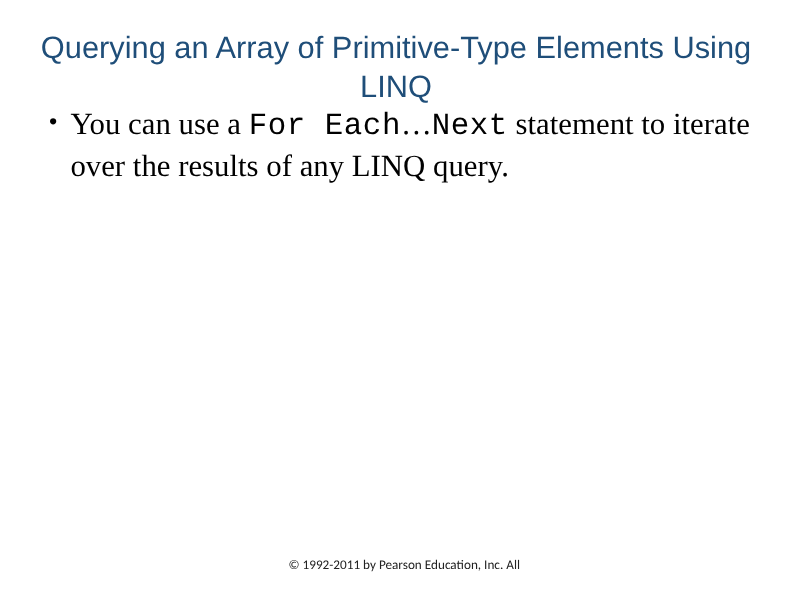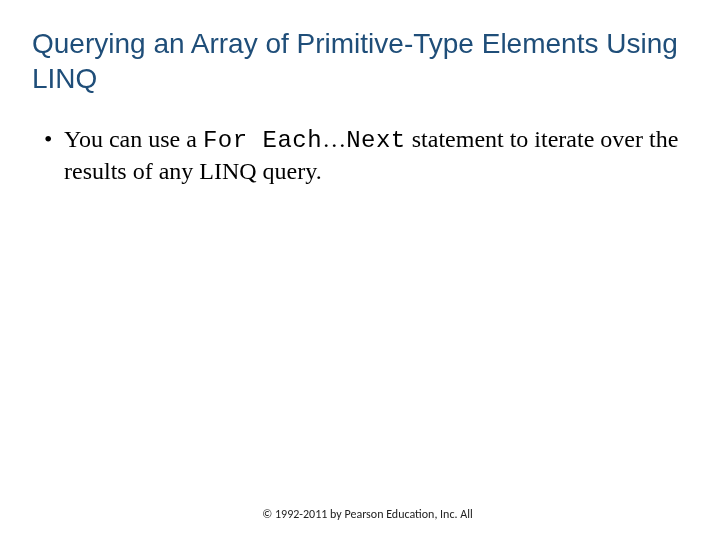--- a/index.html
+++ b/index.html
@@ -8,33 +8,32 @@
       background: #ffffff;
       font-family: "Times New Roman", Times, serif;
       position: relative;
       padding: 20px 32px 0 32px;
     }
     .title {
       font-family: Arial, Helvetica, sans-serif;
       color: #1f4e79;
       font-size: 28px;
       font-weight: 400;
-      text-align: left;
+      text-align: center;
       line-height: 1.25;
       margin-top: 6px;
-      margin-bottom: 28px;
     }
     .bullet-list {
       list-style: none;
       padding-left: 8px;
     }
     .bullet-item {
       position: relative;
       padding-left: 24px;
-      font-size: 24px;
+      font-size: 28px;
       color: #000000;
       line-height: 1.3;
     }
     .bullet-item::before {
       content: "•";
       position: absolute;
       left: 4px;
       top: 0;
       font-size: 24px;
       color: #000000;

